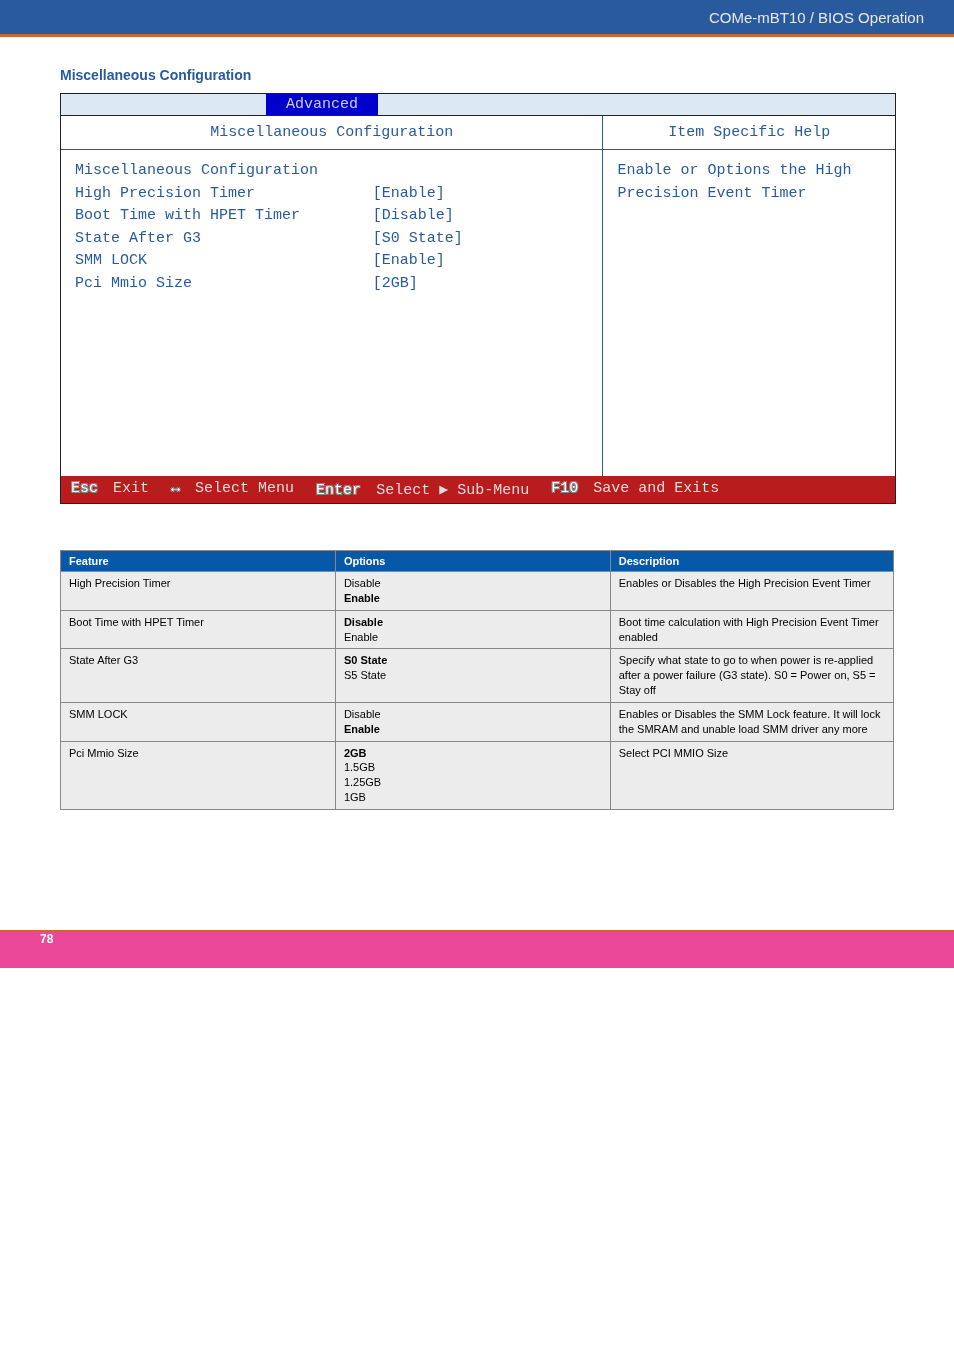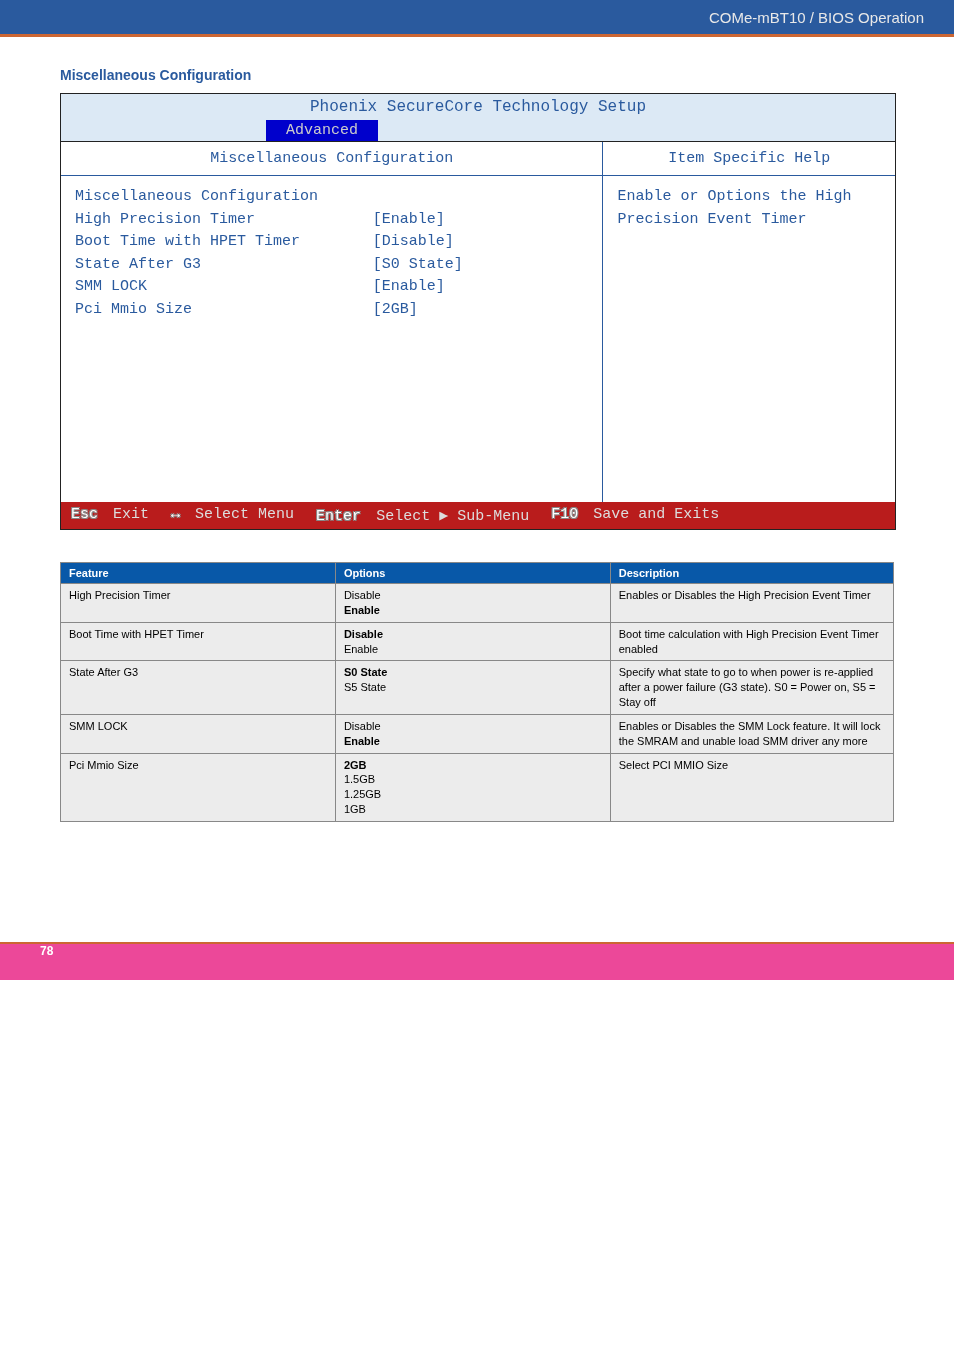--- a/index.html
+++ b/index.html
@@ -102,21 +102,21 @@
   .bios-footer .key {
     color: #fff;
     text-shadow: 1px 1px 0 #888, -1px -1px 0 #888, 1px -1px 0 #888, -1px 1px 0 #888;
     margin-right: 6px;
     margin-left: 2px;
   }
   .bios-footer .item {
     margin-right: 20px;
   }
   .feature-table {
-    margin-top: 32px;
+    margin-top: 46px;
     width: 100%;
     border-collapse: collapse;
     font-size: 11px;
   }
   .feature-table th {
     background: #0858a8;
     color: #fff;
     text-align: left;
     padding: 4px 8px;
     border: 1px solid #888;
@@ -148,21 +148,20 @@
 
 <div class="top-bar">
   <span class="top-bar-text">COMe-mBT10 / BIOS Operation</span>
 </div>
 
 <div class="content">
 
   <div class="section-title">Miscellaneous Configuration</div>
 
   <div class="bios-panel">
-    <div class="bios-title-bar">Phoenix SecureCore Technology Setup</div>
     <div class="bios-tab-row">
       <span class="bios-tab">Advanced</span>
     </div>
     <div class="bios-body">
       <div class="bios-main">
         <div class="bios-header-cell">Miscellaneous Configuration</div>
         <div class="bios-content">
           <div class="bios-row">
             <span>Miscellaneous Configuration</span>
           </div>

